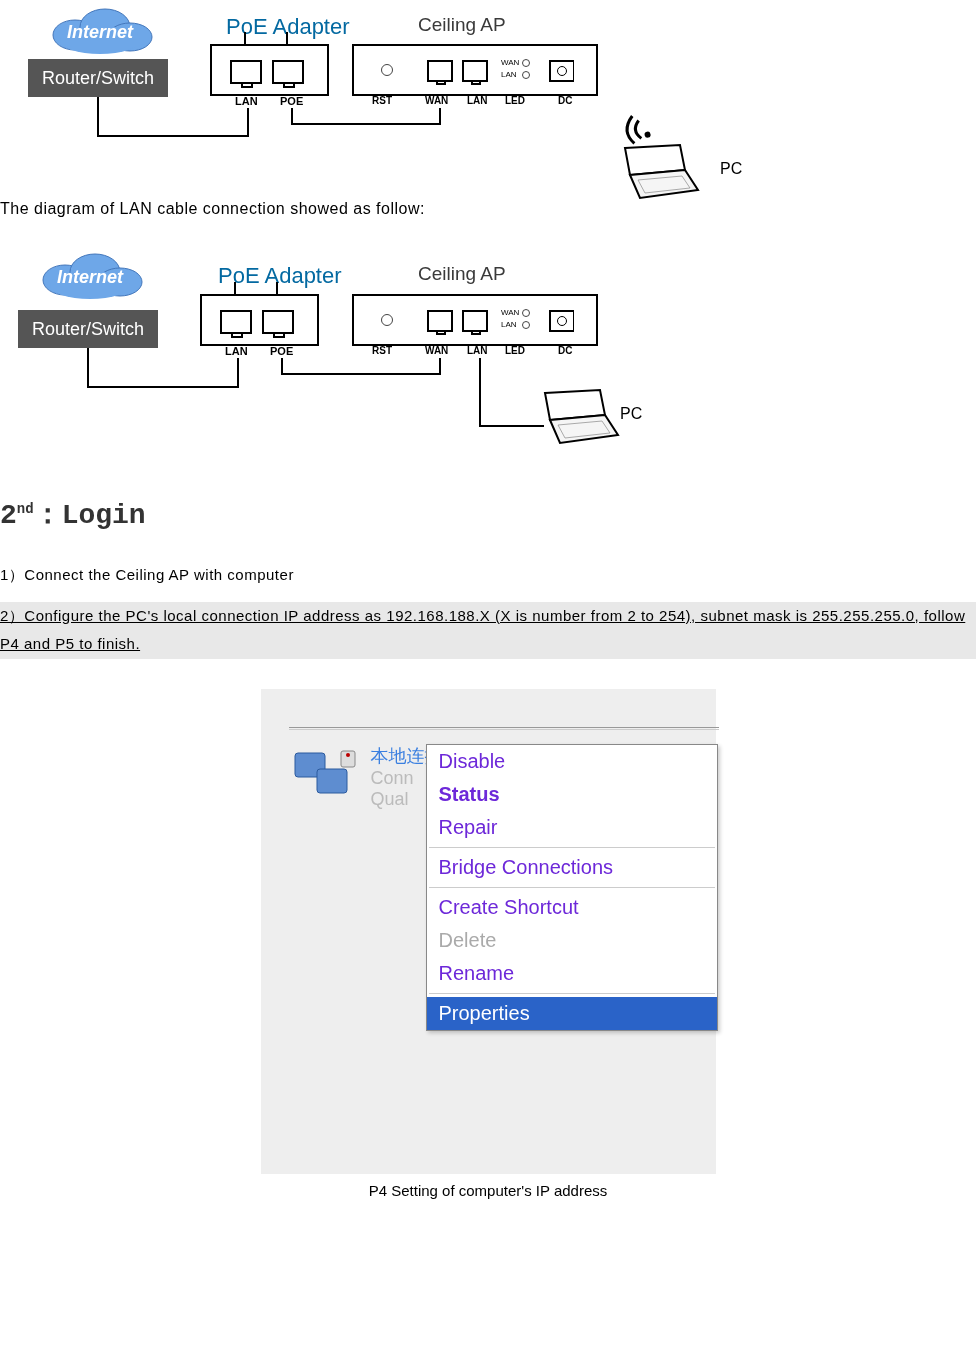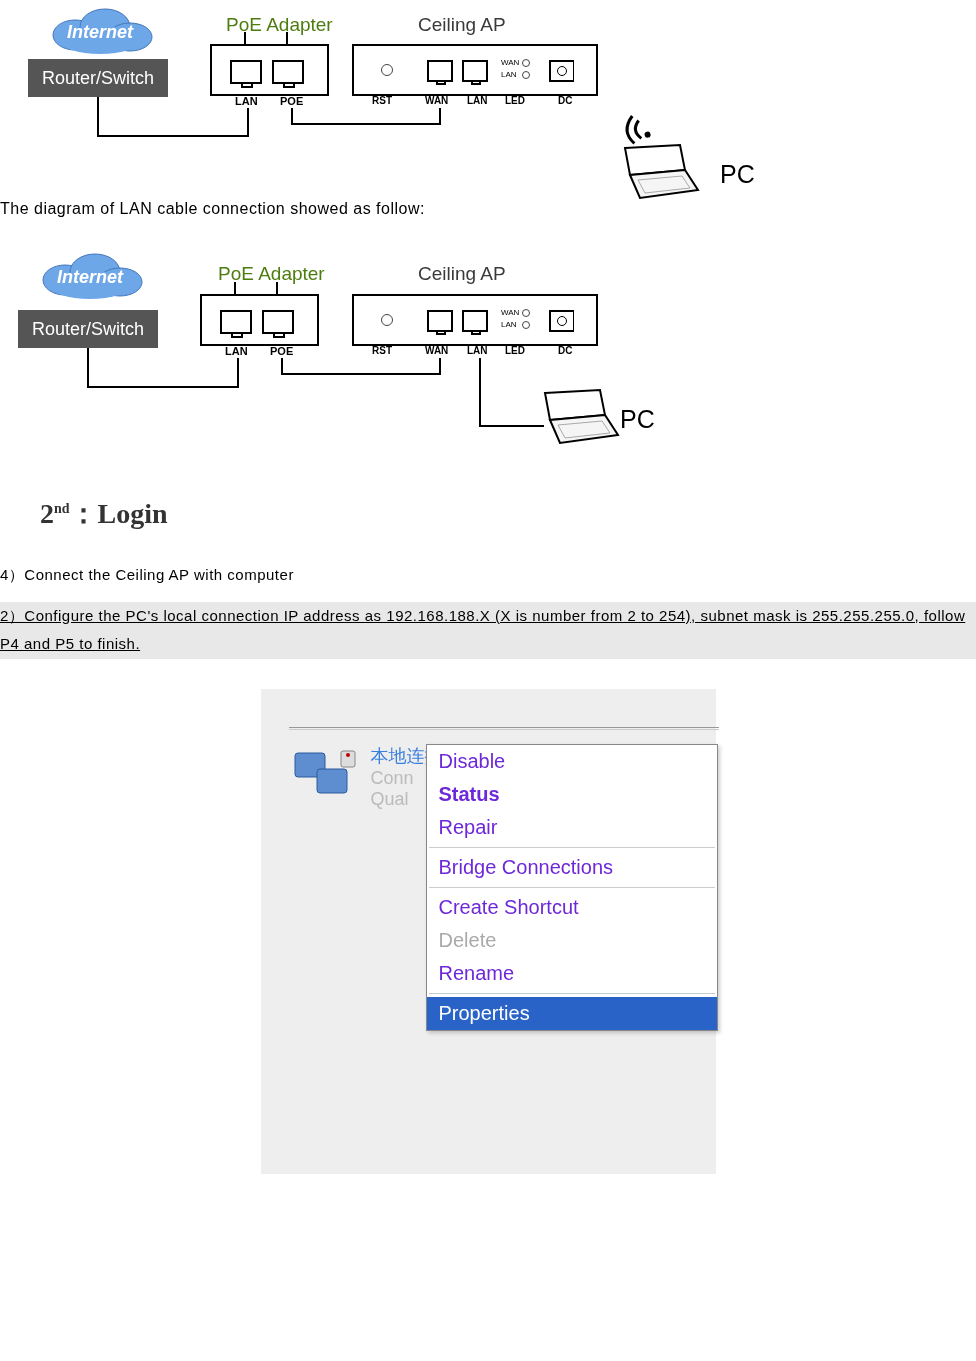--- a/index.html
+++ b/index.html
@@ -34,22 +34,22 @@
     font-size:18px;
     text-align:center;
     line-height:38px;
     width:140px; height:38px;
   }
   .d1 .router { left:28px; top:59px; }
   .d2 .router { left:18px; top:80px; }
   .poe-label {
     position:absolute;
     font-family:"Segoe UI",Arial,sans-serif;
-    font-size:19px;
-    color:#4d7c0f;
+    font-size:22px;
+    color:#0369a1;
   }
   .d1 .poe-label { left:226px; top:14px; }
   .d2 .poe-label { left:218px; top:33px; }
   .ceiling-label {
     position:absolute;
     font-family:"Segoe UI",Arial,sans-serif;
     font-size:19px;
     color:#3a3a3a;
   }
   .d1 .ceiling-label { left:418px; top:14px; }
@@ -164,21 +164,21 @@
   .d1 .led { left:505px; top:95px; }
   .d1 .dc  { left:558px; top:95px; }
   .d2 .rst { left:372px; top:115px; }
   .d2 .wan { left:425px; top:115px; }
   .d2 .lan2{ left:467px; top:115px; }
   .d2 .led { left:505px; top:115px; }
   .d2 .dc  { left:558px; top:115px; }
   .pc-label {
     position:absolute;
     font-family:"Segoe UI",Arial,sans-serif;
-    font-size:25px;
+    font-size:16px;
   }
   .d1 .pc-label { left:720px; top:160px; }
   .d2 .pc-label { left:620px; top:175px; }
   .laptop {
     position:absolute;
     width:90px; height:60px;
   }
   .d1 .laptop { left:610px; top:140px; }
   .d2 .laptop { left:530px; top:155px; }
   .laptop svg { width:100%; height:100%; }
@@ -216,25 +216,24 @@
   .d2 .w3b { left:479px; top:195px; width:65px; height:2px; }
   
   .para {
     font-size:16px;
     letter-spacing:0.5px;
     margin:0 0 12px 0;
     padding:0;
   }
   .para.small { font-size:15px; line-height:1.9; }
   .heading {
-    font-family:Liberation Serif, serif;
+    font-family:Liberation Mono, monospace;
     font-size:28px;
     color:#333;
     margin:55px 0 28px 0;
-    padding-left:40px;
   }
   .heading sup { font-size:14px; vertical-align:super; }
   .hl { background:#e8e8e8;text-decoration:underline; }
   
   .shot {
     position:relative;
     width:455px; height:485px;
     margin:30px auto 0 auto;
     background:#eee;
   }
@@ -437,21 +436,21 @@
       <div class="wire w2b"></div>
       <div class="wire w2c"></div>
     <div class="wire w3a"></div>
       <div class="wire w3b"></div>
   </div>
 
   <h2 class="heading">
     <span>2</span><sup>nd</sup><span>：Login</span>
   </h2>
 
-  <p class="para small">4）Connect the Ceiling AP with computer</p>
+  <p class="para small">1）Connect the Ceiling AP with computer</p>
   <p class="para small hl">2）Configure the PC's local connection IP address as 192.168.188.X (X is number from 2 to 254),   subnet mask is 255.255.255.0, follow P4 and P5 to finish.</p>
 
   <div class="shot">
     <div class="bardiv"></div>
       <div class="bardiv2"></div>
     <div class="pcicon">
       <svg width="70" height="55" viewBox="0 0 70 55">
         <rect x="4" y="4" width="30" height="24" rx="3" fill="#5e8dd0" stroke="#2b5a9e"></rect>
         <rect x="26" y="20" width="30" height="24" rx="3" fill="#5e8dd0" stroke="#2b5a9e"></rect>
         <rect x="50" y="2" width="14" height="16" rx="2" fill="#ddd" stroke="#888"></rect>
@@ -471,14 +470,15 @@
       <div class="mi">Bridge Connections</div>
       <div class="sep"></div>
       <div class="mi">Create Shortcut</div>
       <div class="mi dis">Delete</div>
       <div class="mi">Rename</div>
       <div class="sep"></div>
       <div class="mi sel">Properties</div>
     </div>
   </div>
 
+  <p class="caption">P4   Setting of computer's IP address</p>
 
 </div>
 
 </body></html>

